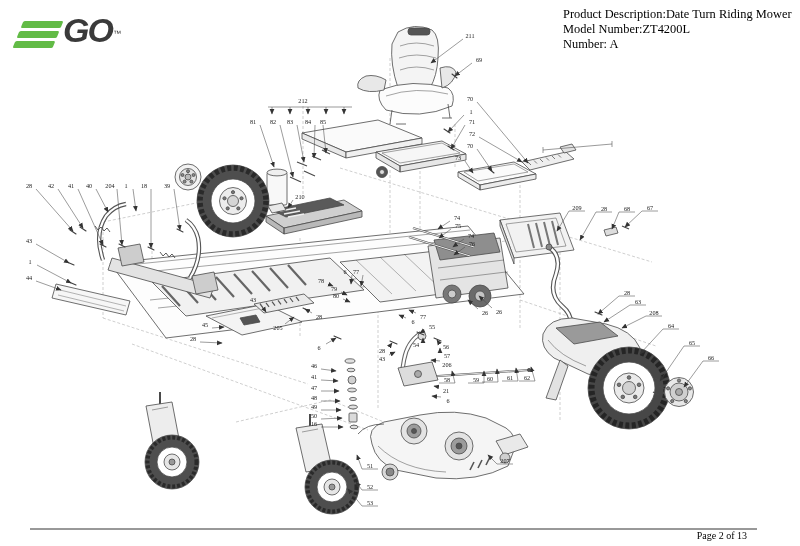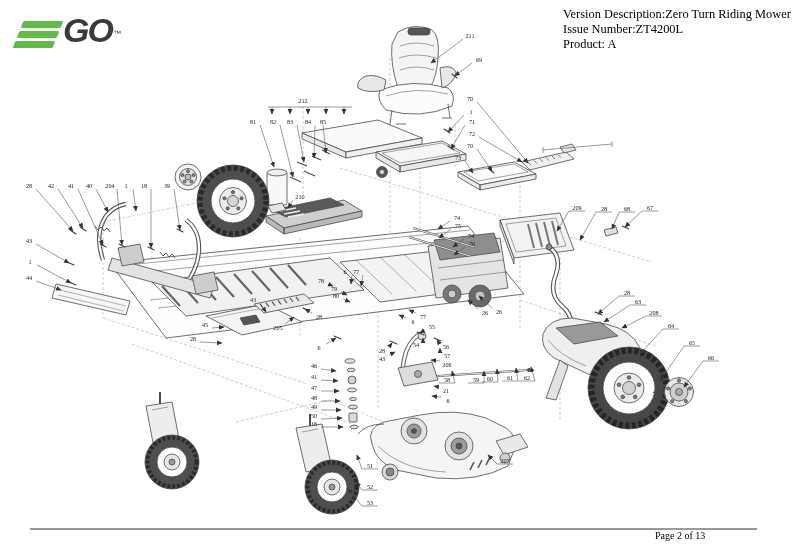--- a/index.html
+++ b/index.html
@@ -9,21 +9,21 @@
   
   .logo{position:absolute;left:18px;top:16px;display:flex;align-items:center;}
   .ebars{display:flex;flex-direction:column;gap:3px;margin-top:5px;transform:skewX(-22deg);}
   .bar{width:40px;height:7px;border-radius:1.5px;}
   .go{font-family:"Liberation Sans",sans-serif;font-weight:900;font-style:italic;
       font-size:34px;line-height:0.88;letter-spacing:-2px;margin-left:5px;transform:scaleY(.95);}
   .tm{font-family:"Liberation Sans",sans-serif;font-size:8px;margin-left:1px;margin-top:2px;}
   
   .prodinfo{position:absolute;left:563px;top:7px;font:12.4px/1.2 "Liberation Serif",serif;white-space:nowrap;}
   
-  .pagenum{position:absolute;left:655px;top:530px;width:92px;text-align:left;
+  .pagenum{position:absolute;left:655px;top:530px;width:92px;text-align:right;
            font:10px "Liberation Serif",serif;}
   
   .lbl{font:6.2px "Liberation Serif",serif;fill:#1c1c1c;text-anchor:middle;}
   .ldr{stroke:#4a4a4a;stroke-width:.55;fill:none;}
   .dash{stroke:#9f9f9f;stroke-width:.5;stroke-dasharray:3,2;fill:none;}
   .dim{stroke:#555;stroke-width:.6;fill:none;}
   .fast{stroke:#3f3f3f;stroke-width:1.1;fill:none;stroke-linecap:round;}
 </style>
 </head>
 <body>
@@ -675,18 +675,18 @@
   <div class="ebars">
     <span class="bar" style="background: rgb(98, 187, 70);"></span>
     <span class="bar" style="background: rgb(98, 187, 70);"></span>
     <span class="bar" style="background: rgb(98, 187, 70);"></span>
   </div>
   <div class="go" style="color: rgb(58, 58, 58);">GO</div>
   <span class="tm" style="color: rgb(58, 58, 58);">™</span>
 </div>
 
 <div class="prodinfo">
-  <div>Version Description:Zero Turn Riding Mower</div>
-  <div>Issue Number:ZT4200L</div>
-  <div>Product: A</div>
+  <div>Product Description:Date Turn Riding Mower</div>
+  <div>Model Number:ZT4200L</div>
+  <div>Number: A</div>
 </div>
 
 <div class="pagenum">Page 2 of 13</div>
 
 </body></html>

